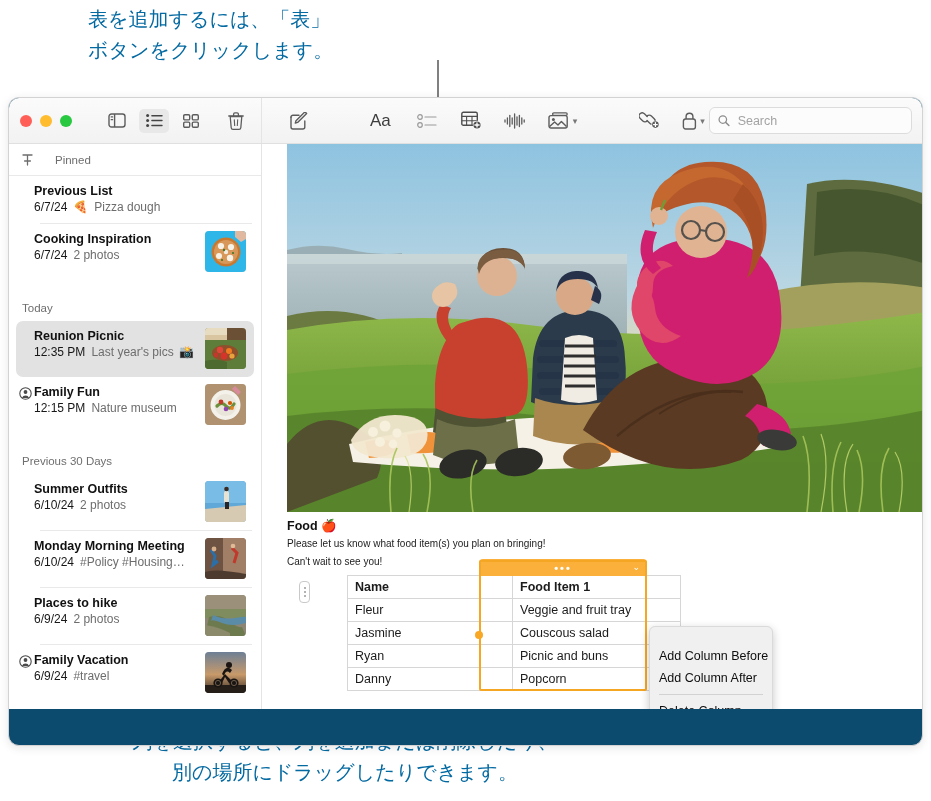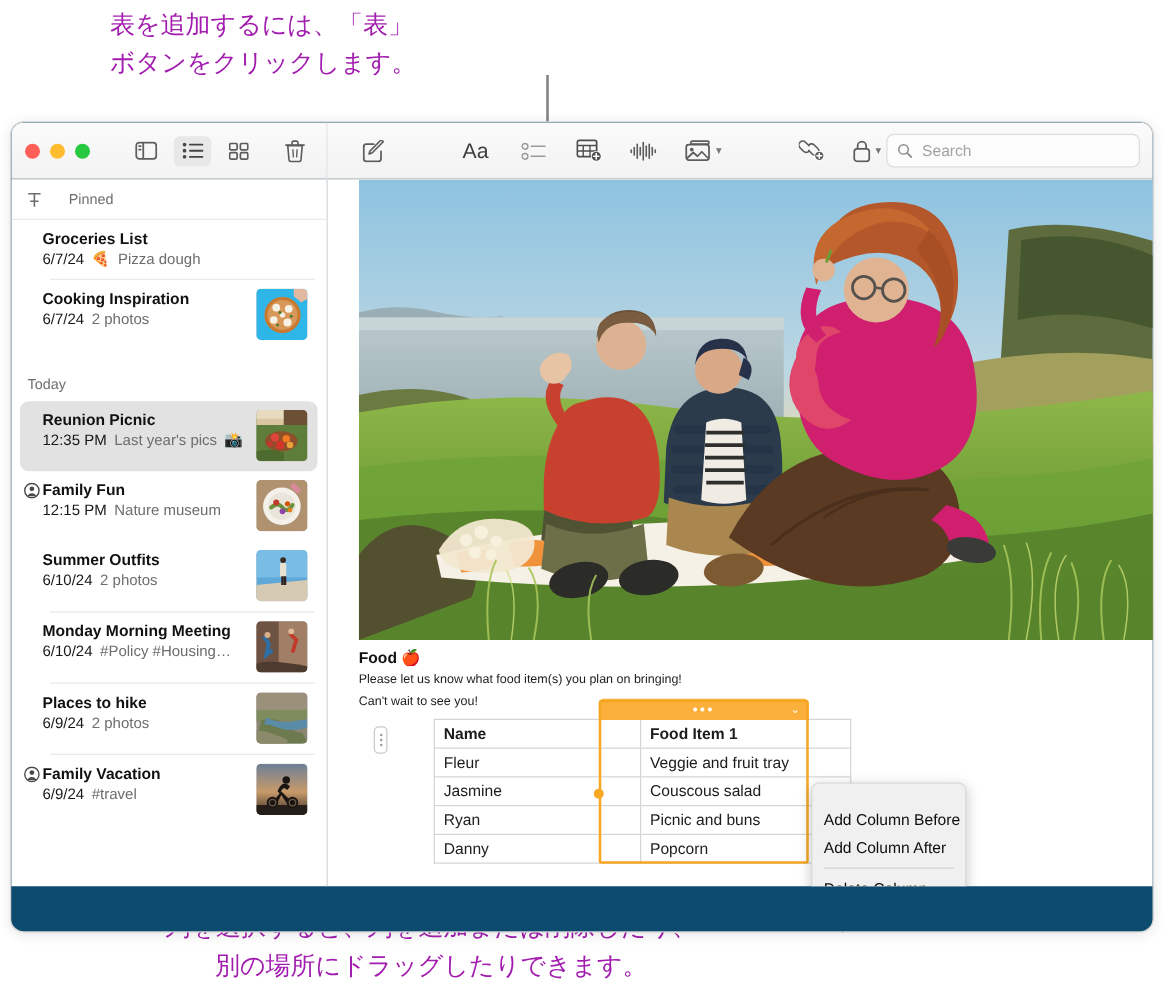--- a/index.html
+++ b/index.html
@@ -7,21 +7,21 @@
     width: 931px; height: 801px;
     background: #ffffff;
     font-family: "Liberation Sans", "DejaVu Sans", sans-serif;
     overflow: hidden;
   }
   #root { position: relative; width: 931px; height: 801px; background: #fff; }
 
   
   .callout {
     position: absolute;
-    color: #a21caf;
+    color: #0369a1;
     font-family: "DejaVu Sans", "Liberation Sans", sans-serif;
     font-size: 20px;
     line-height: 31px;
     white-space: pre;
   }
   #callout-top { left: 88px; top: 4px; text-align: left; }
   #callout-bottom { left: 78px; top: 726px; text-align: center; width: 534px; }
 
   .leader {
     position: absolute;
@@ -428,21 +428,21 @@
 
       <div class="section-head pinned">
         <svg width="11" height="12" viewBox="0 0 11 12">
             <path d="M1 1h9M5.5 1v6M2.6 7h5.8M5.5 7v4" stroke="#6e6e6e" stroke-width="1.3" stroke-linecap="round" fill="none"></path>
           </svg>
         <span>Pinned</span>
       </div>
 
       <div class="note-row">
         <div class="note-main">
-          <div class="note-title">Groceries List</div>
+          <div class="note-title">Previous List</div>
           <div class="note-sub">
             <span class="note-date">6/7/24</span>
             <span>🍕</span>
             <span>Pizza dough</span>
           </div>
         </div>
       </div>
       <div class="note-sep"></div>
 
       <div class="note-row">
@@ -525,20 +525,23 @@
             <path d="M12 22q5-5 9 0t8-2" stroke="#6b8f3a" stroke-width="3.2" fill="none" stroke-linecap="round"></path>
             <circle cx="16" cy="18" r="2.4" fill="#c0392b"></circle>
               <circle cx="25" cy="19" r="2.1" fill="#d35400"></circle>
             <circle cx="21" cy="25" r="2.3" fill="#8e44ad"></circle>
               <circle cx="27" cy="24" r="1.9" fill="#e67e22"></circle>
             <path d="M30 2l6 6-3 3-6-6z" fill="#d88a9a"></path>
           </svg>
         </div>
       </div>
 
+      <div class="section-head" style="margin-top:12px">
+        <span>Previous 30 Days</span>
+      </div>
 
       <div class="note-row">
         <div class="note-main">
           <div class="note-title">Summer Outfits</div>
           <div class="note-sub">
             <span class="note-date">6/10/24</span>
             <span>2 photos</span>
           </div>
         </div>
         <div class="note-thumb">

